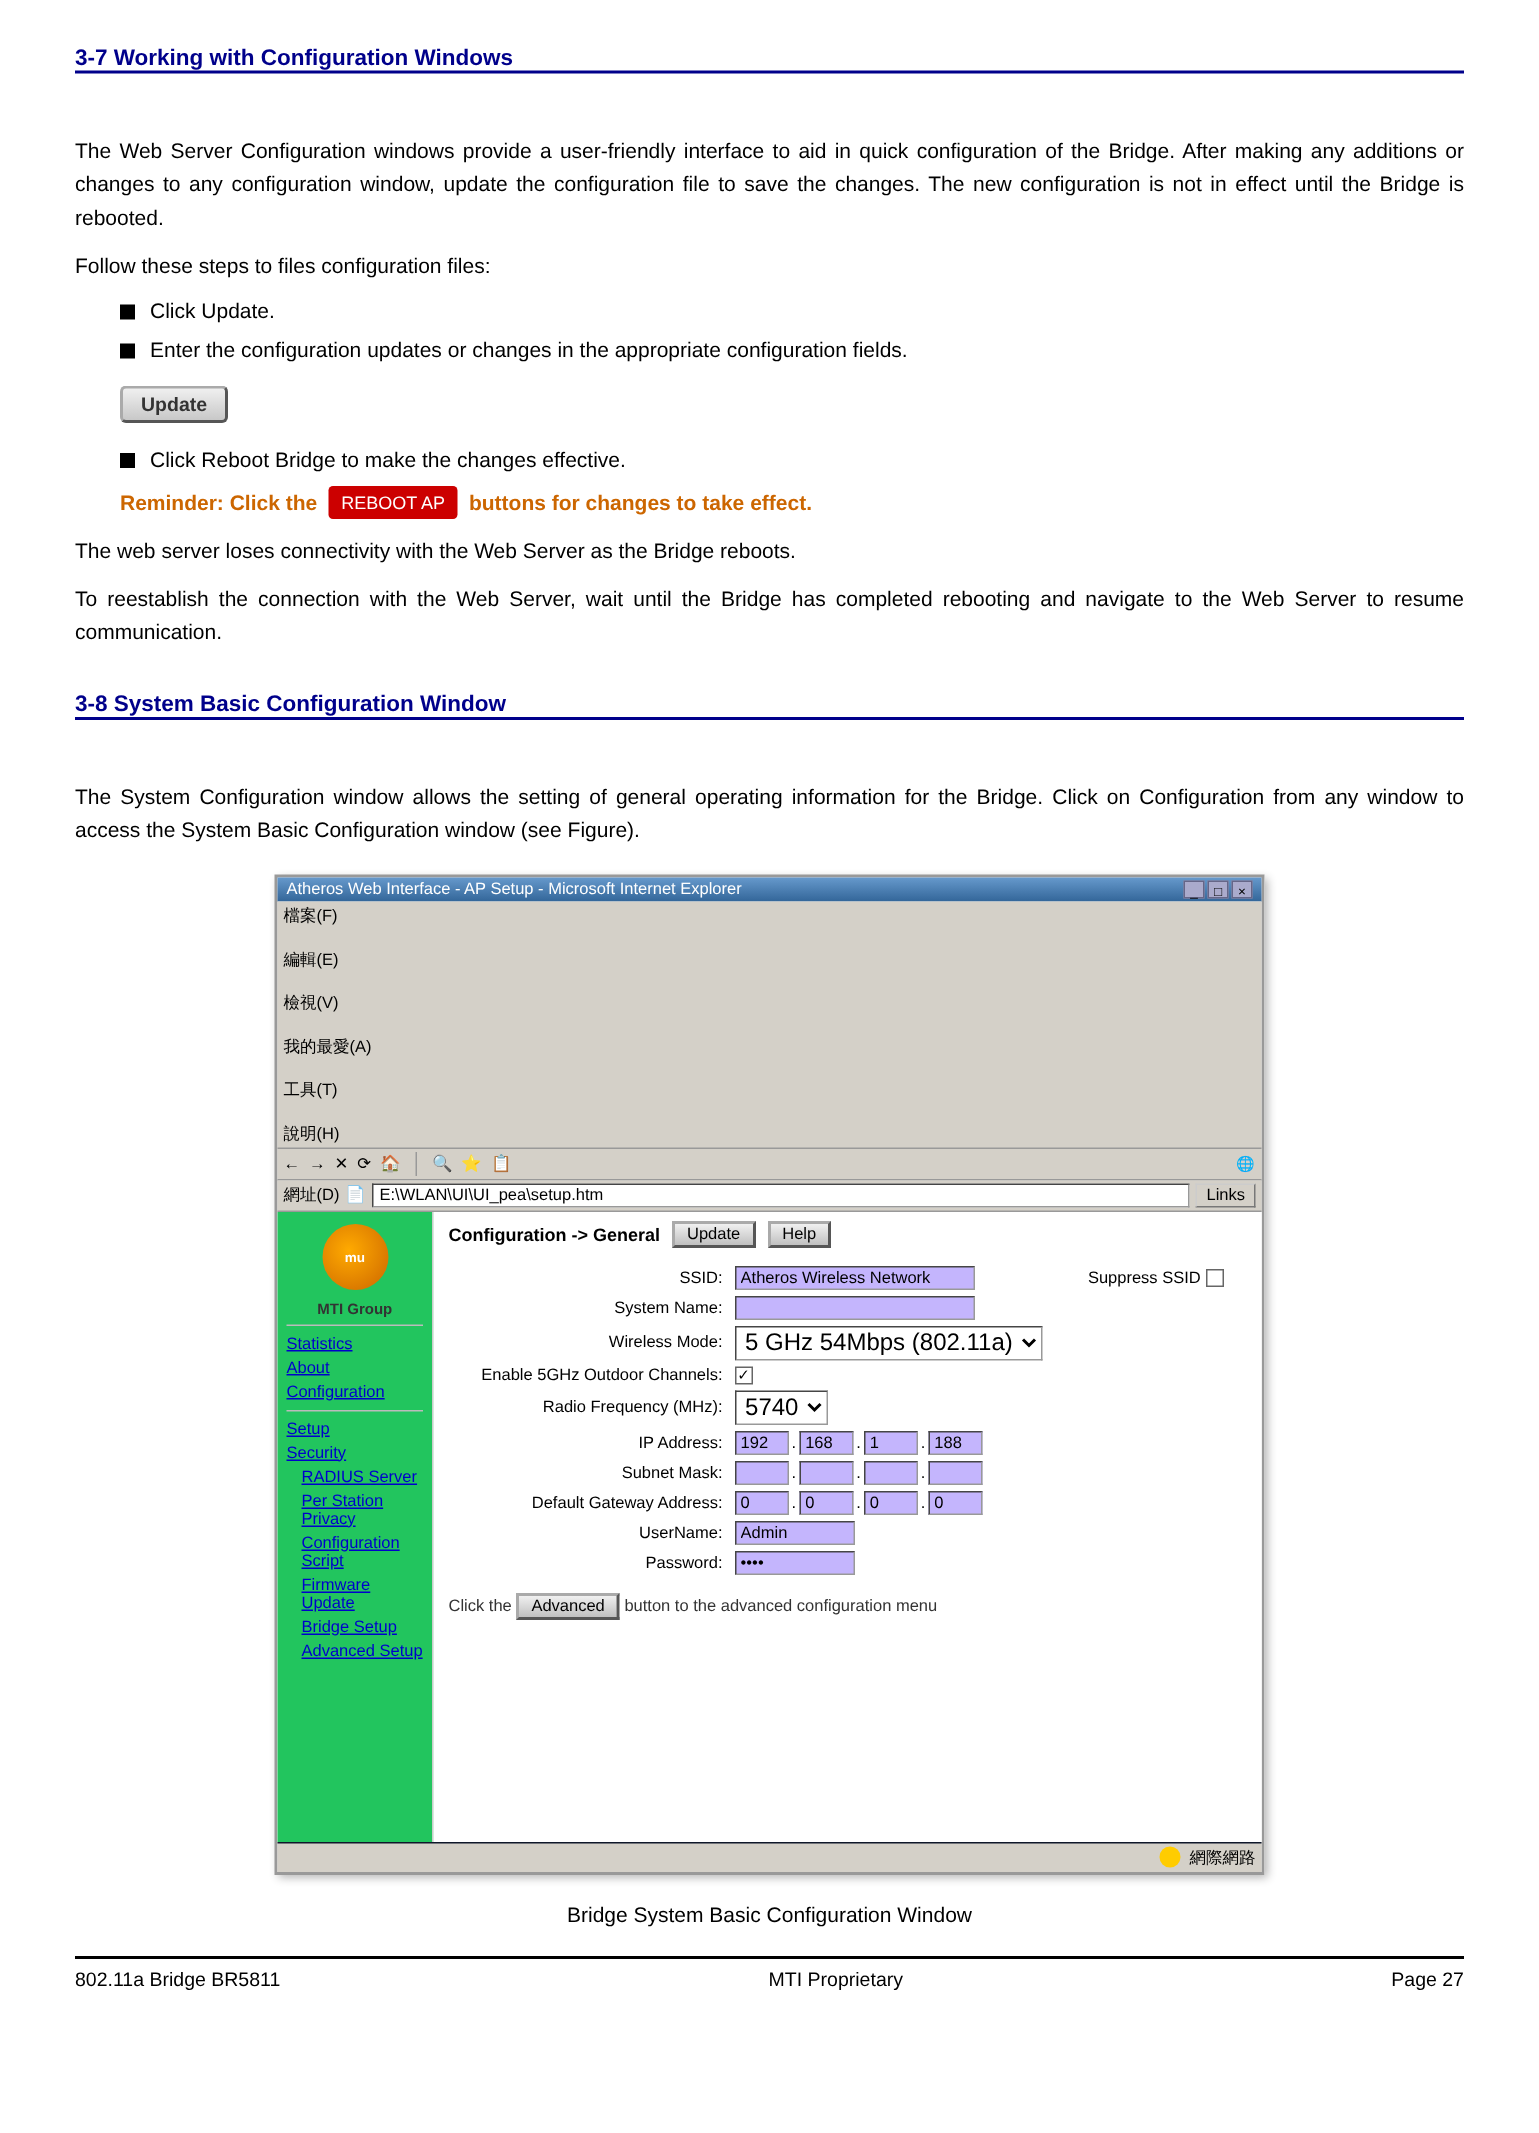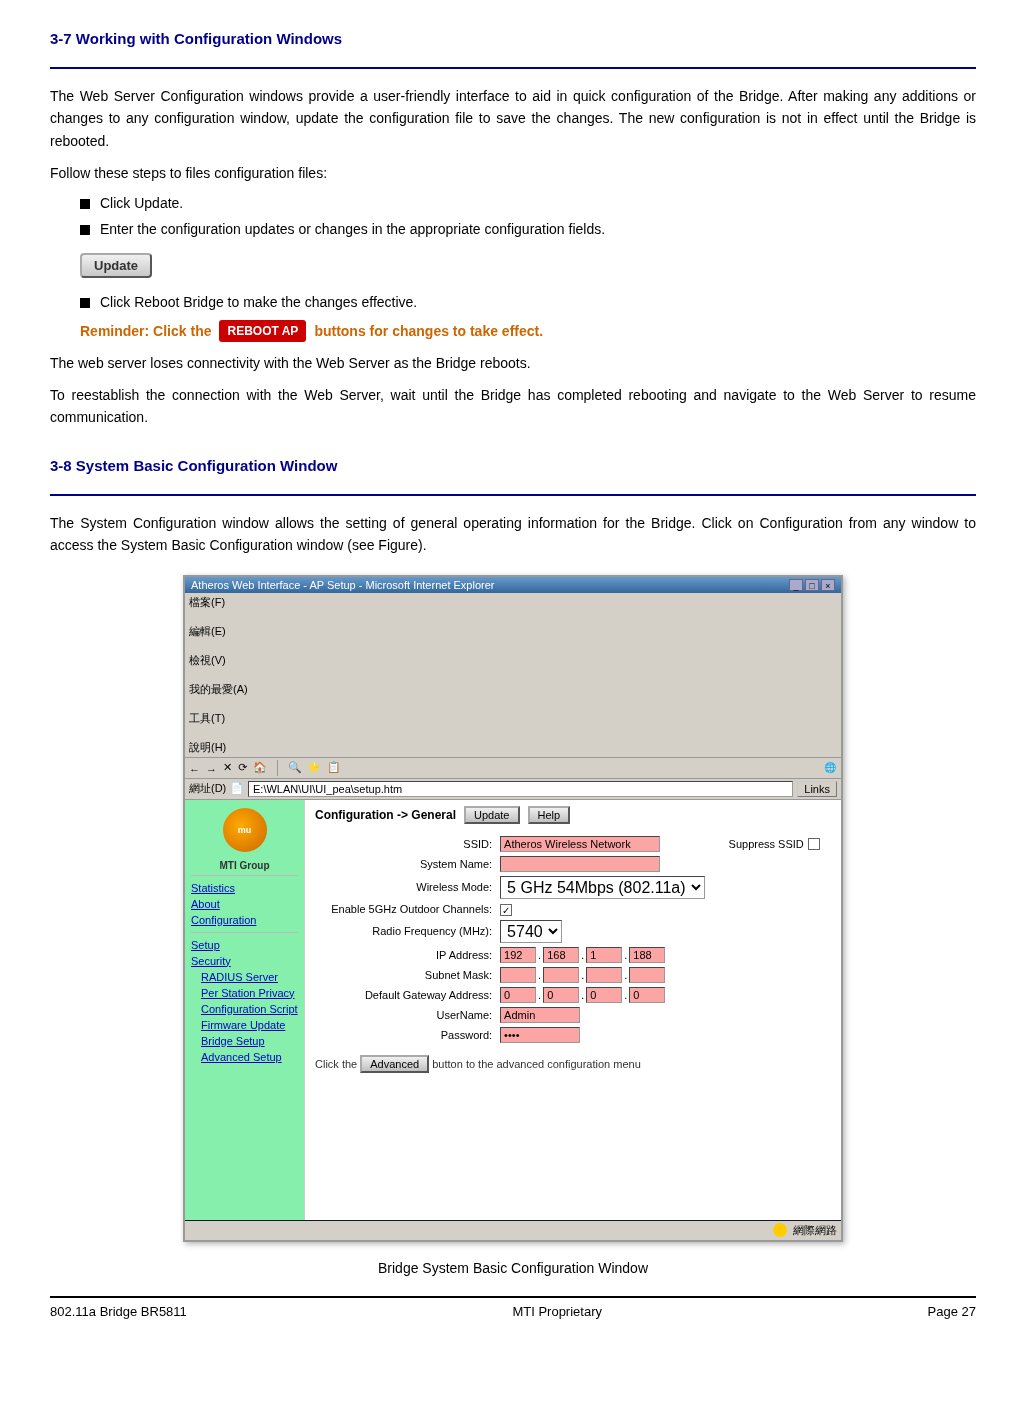--- a/index.html
+++ b/index.html
@@ -12,22 +12,22 @@
       min-height: 1422px;
     }
     .page {
       padding: 30px 50px 20px 50px;
     }
     .section-heading {
       color: #00008B;
       font-size: 15px;
       font-weight: bold;
       border-bottom: 2px solid #00008B;
-      padding-bottom: 20px;
-      margin-bottom: 0;
+      padding-bottom: 0;
+      margin-bottom: 24px;
     }
     .body-text {
       font-size: 14px;
       line-height: 1.6;
       text-align: justify;
       margin-bottom: 10px;
     }
     .bullet-list {
       list-style: none;
       margin: 10px 0 10px 30px;
@@ -64,21 +64,21 @@
       font-weight: bold;
       display: flex;
       align-items: center;
       gap: 8px;
     }
     .reboot-btn {
       display: inline-block;
       background: #cc0000;
       color: #fff;
       font-size: 12px;
-      font-weight: bold;
+      font-weight: normal;
       padding: 4px 8px;
       border-radius: 3px;
     }
     .section2 { margin-top: 28px; }
 
     
     .browser-container {
       margin: 18px auto;
       width: 660px;
       border: 2px solid #999;
@@ -140,22 +140,22 @@
       border: 1px outset #ccc;
       padding: 1px 6px;
       background: #d4d0c8;
     }
     .browser-body {
       background: #fff;
       display: flex;
       min-height: 420px;
     }
     .sidebar {
-      width: 120px;
-      background: #86efac;
+      width: 104px;
+      background: #22c55e;
       border-right: 1px solid #ccc;
       padding: 8px 6px;
       flex-shrink: 0;
     }
     .sidebar-logo {
       text-align: center;
       margin-bottom: 8px;
     }
     .logo-circle {
       width: 44px; height: 44px;
@@ -241,21 +241,21 @@
       text-align: right;
       font-size: 11px;
       white-space: nowrap;
       padding-right: 6px;
       font-weight: normal;
     }
     .form-input {
       border: 1px inset #999;
       font-size: 11px;
       padding: 1px 3px;
-      background: #fca5a5;
+      background: #c4b5fd;
     }
     .form-input-wide {
       width: 160px;
     }
     .form-input-medium {
       width: 80px;
     }
     .form-input-small {
       width: 36px;
     }

